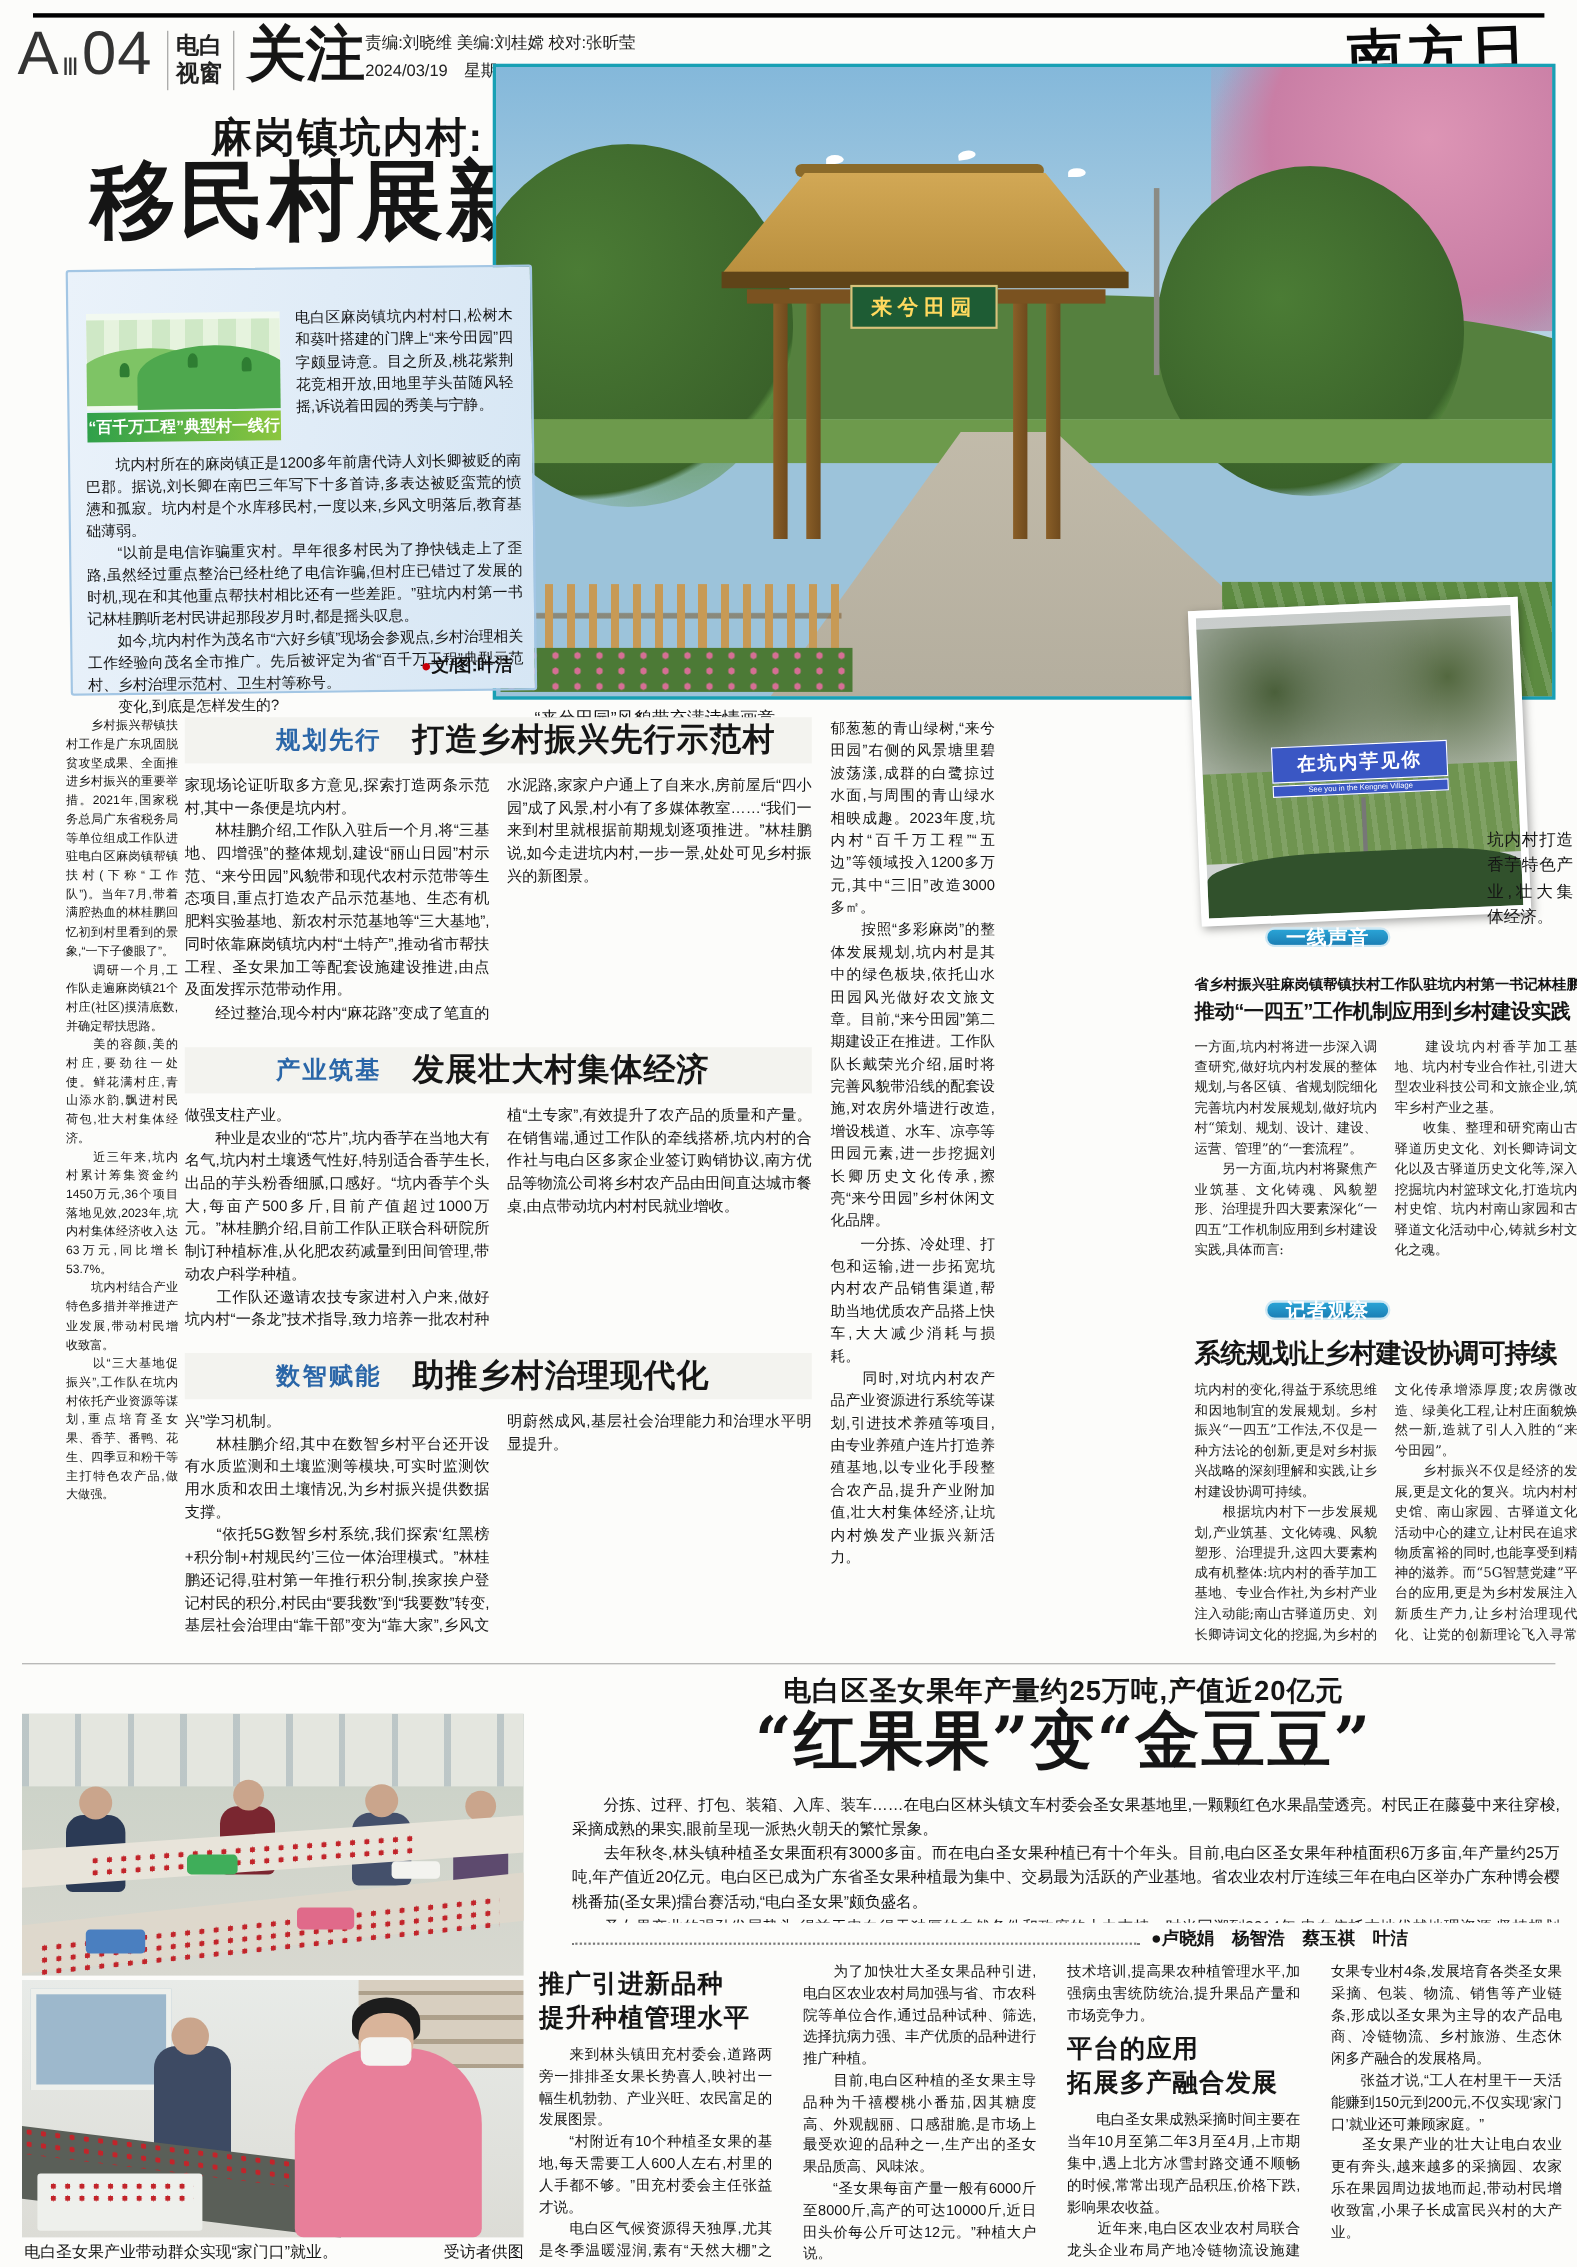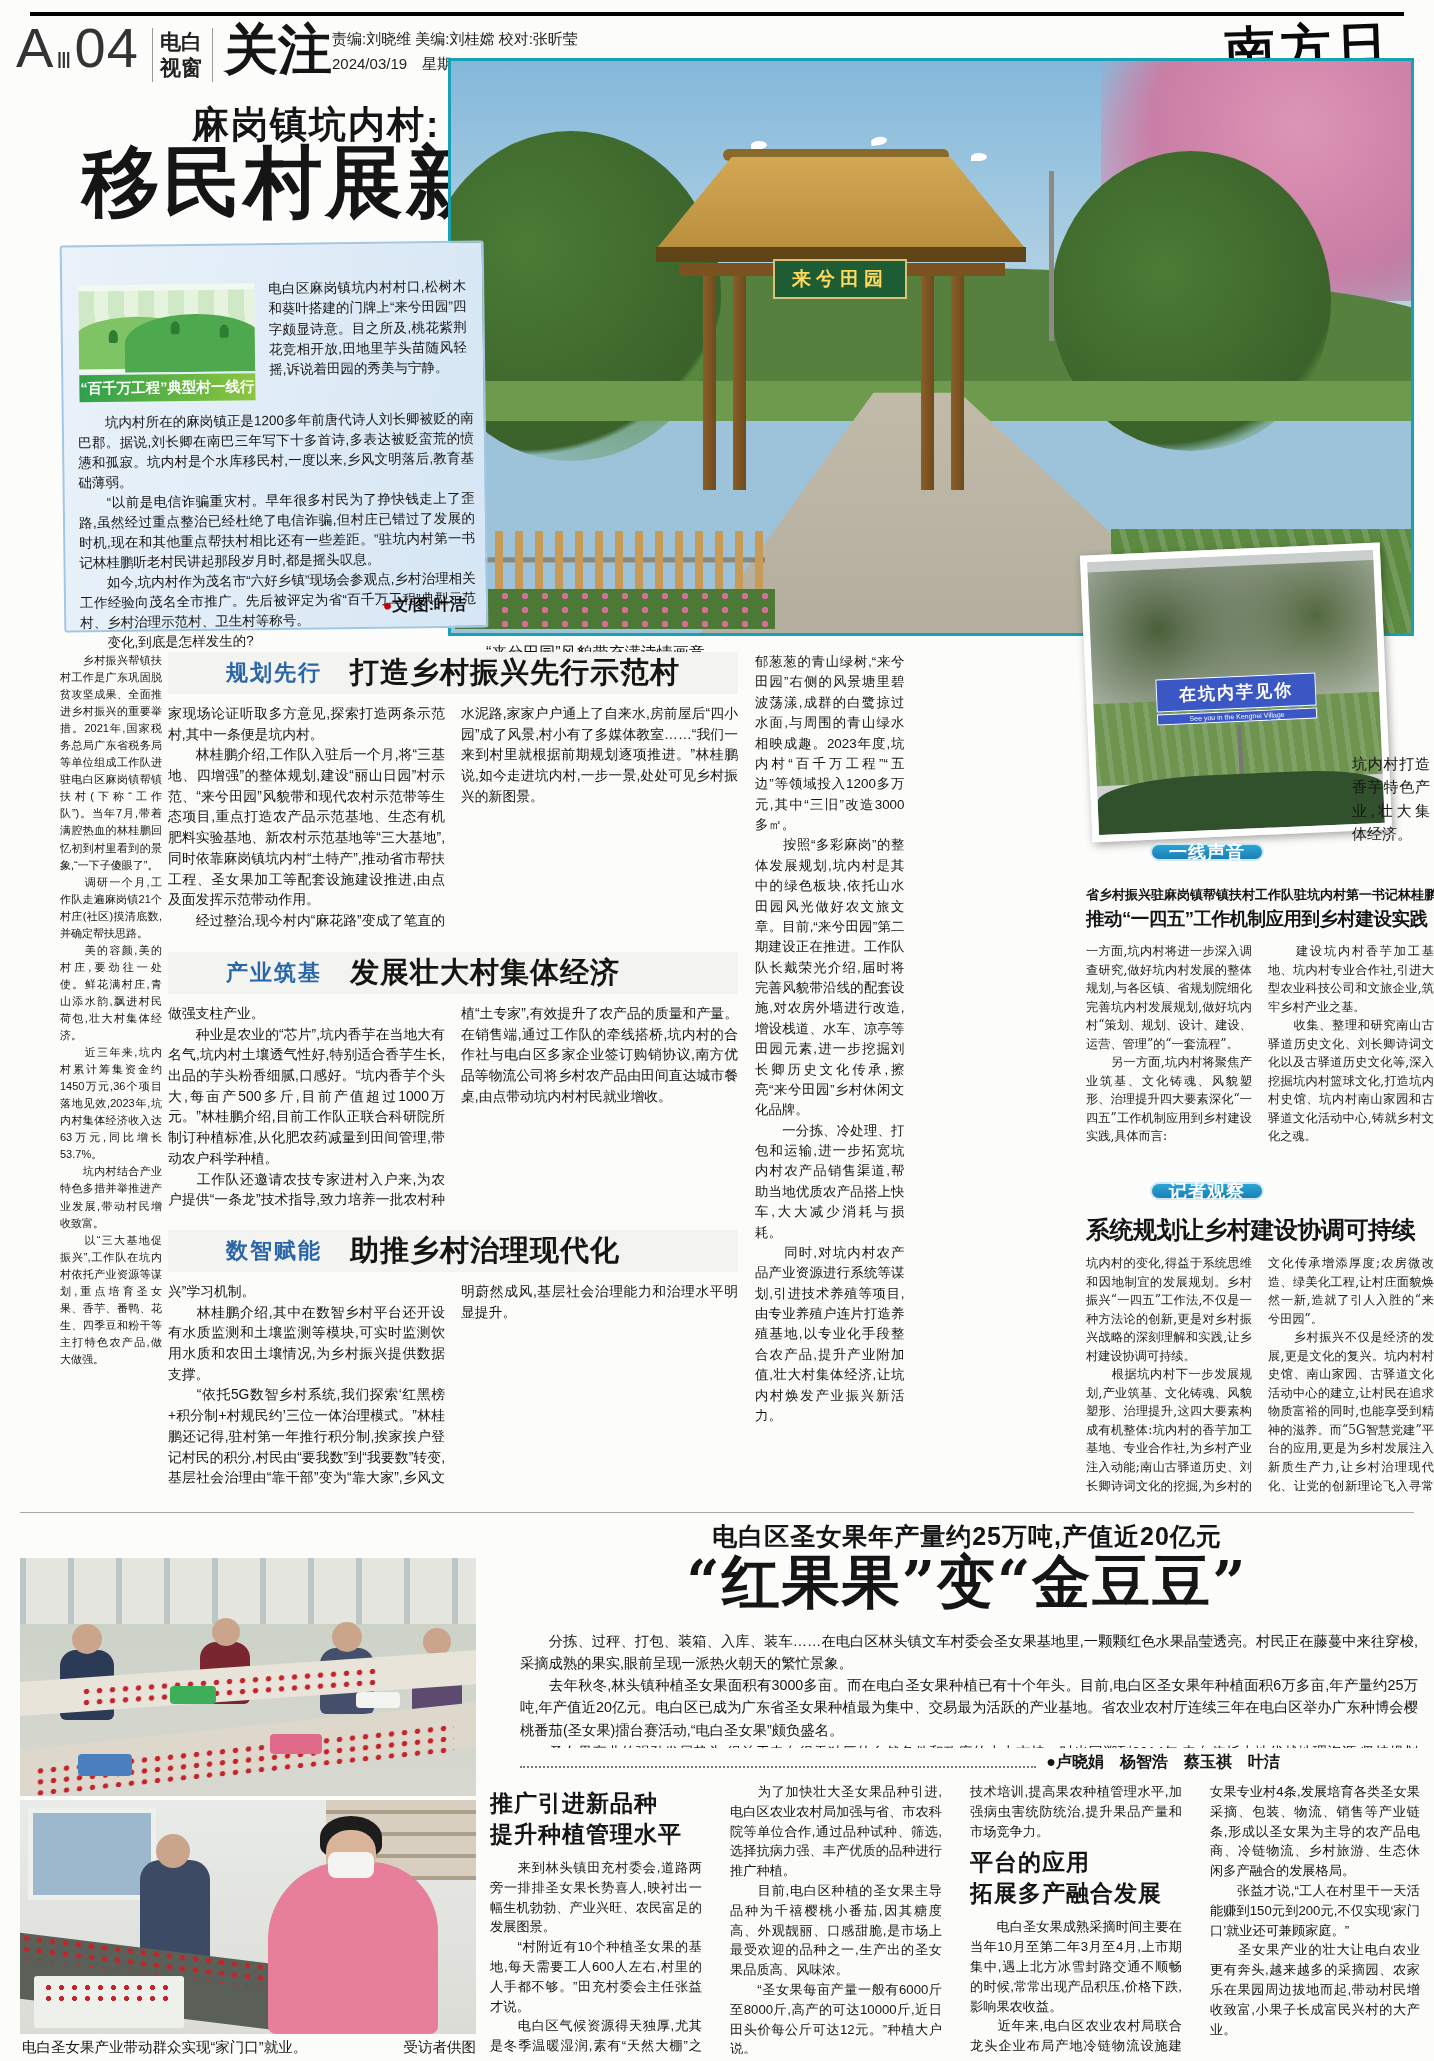--- a/index.html
+++ b/index.html
@@ -75,21 +75,21 @@
   #badge-label{position:absolute;left:16px;top:128px;width:176px;height:27px;
      background:linear-gradient(90deg,#2fa04a,#8cc63f);color:#fff;font-size:14.5px;font-weight:bold;
      display:flex;align-items:center;justify-content:center;}
   #intro-p1{position:absolute;left:206px;top:34px;width:198px;font-size:13.5px;line-height:1.5;}
   #intro-body{position:absolute;left:14px;top:166px;width:396px;font-size:13.5px;line-height:1.48;}
   #intro-byline{position:absolute;right:20px;bottom:10px;font-size:16px;font-weight:bold;color:#111;}
   .reddot{color:#c8000a;}
   
   #col-left{left:60px;top:652px;width:102px;height:852px;font-size:11px;line-height:1.55;overflow:hidden;}
   .shead{left:168px;width:570px;height:42px;background:#f3f3ef;display:flex;align-items:center;}
-  .shead .lbl{font-size:22px;font-weight:bold;color:#2a66a8;margin-left:58px;letter-spacing:2px;}
+  .shead .lbl{font-size:22px;font-weight:bold;color:#2a66a8;margin-left:83px;letter-spacing:2px;}
   .shead .ttl{font-size:29px;font-weight:900;margin-left:28px;letter-spacing:1px;}
   #s1-head{top:652px;} #s2-head{top:952px;} #s3-head{top:1230px;}
   .sbody{left:168px;width:570px;font-size:13.8px;line-height:1.5;}
   #s1-body{top:704px;height:240px;} #s2-body{top:1004px;height:220px;} #s3-body{top:1282px;height:220px;}
   #col-right{left:755px;top:652px;width:315px;height:852px;font-size:13.4px;line-height:1.52;}
   
   #photoC{left:1086px;top:549px;width:300px;height:287px;background:#cfd3d2;border:7px solid #fff;
      box-shadow:2px 3px 9px rgba(0,0,0,.35);transform:rotate(-2.5deg);overflow:hidden;box-sizing:border-box;}
   #photoC .sky{position:absolute;left:0;top:0;right:0;height:52%;background:linear-gradient(#c9cdcc,#d8dbd8);}
   #photoC .trees{position:absolute;left:-10px;top:10px;width:110%;height:55%;
@@ -250,21 +250,21 @@
   <div class="abs sbody cols2 flow" id="s1-body">家现场论证听取多方意见,探索打造两条示范村,其中一条便是坑内村。
 　　林桂鹏介绍,工作队入驻后一个月,将“三基地、四增强”的整体规划,建设“丽山日园”村示范、“来兮田园”风貌带和现代农村示范带等生态项目,重点打造农产品示范基地、生态有机肥料实验基地、新农村示范基地等“三大基地”,同时依靠麻岗镇坑内村“土特产”,推动省市帮扶工程、圣女果加工等配套设施建设推进,由点及面发挥示范带动作用。
 　　经过整治,现今村内“麻花路”变成了笔直的水泥路,家家户户通上了自来水,房前屋后“四小园”成了风景,村小有了多媒体教室……“我们一来到村里就根据前期规划逐项推进。”林桂鹏说,如今走进坑内村,一步一景,处处可见乡村振兴的新图景。</div>
 
   <div class="abs shead" id="s2-head">
     <span class="lbl">产业筑基</span>
     <span class="ttl">发展壮大村集体经济</span>
   </div>
   <div class="abs sbody cols2 flow" id="s2-body">做强支柱产业。
 　　种业是农业的“芯片”,坑内香芋在当地大有名气,坑内村土壤透气性好,特别适合香芋生长,出品的芋头粉香细腻,口感好。“坑内香芋个头大,每亩产500多斤,目前产值超过1000万元。”林桂鹏介绍,目前工作队正联合科研院所制订种植标准,从化肥农药减量到田间管理,带动农户科学种植。
-　　工作队还邀请农技专家进村入户来,为农户提供“一条龙”技术指导,致力培养一批农村种植“土专家”,有效提升了农产品的质量和产量。在销售端,通过工作队的牵线搭桥,坑内村的合作社与电白区多家企业签订购销协议,南方优品等物流公司将乡村农产品由田间直达城市餐桌,由点带动坑内村村民就业增收。</div>
+　　工作队还邀请农技专家进村入户来,做好坑内村“一条龙”技术指导,致力培养一批农村种植“土专家”,有效提升了农产品的质量和产量。在销售端,通过工作队的牵线搭桥,坑内村的合作社与电白区多家企业签订购销协议,南方优品等物流公司将乡村农产品由田间直达城市餐桌,由点带动坑内村村民就业增收。</div>
 
   <div class="abs shead" id="s3-head">
     <span class="lbl">数智赋能</span>
     <span class="ttl">助推乡村治理现代化</span>
   </div>
   <div class="abs sbody cols2 flow" id="s3-body">兴”学习机制。
 　　林桂鹏介绍,其中在数智乡村平台还开设有水质监测和土壤监测等模块,可实时监测饮用水质和农田土壤情况,为乡村振兴提供数据支撑。
 　　“依托5G数智乡村系统,我们探索‘红黑榜+积分制+村规民约’三位一体治理模式。”林桂鹏还记得,驻村第一年推行积分制,挨家挨户登记村民的积分,村民由“要我数”到“我要数”转变,基层社会治理由“靠干部”变为“靠大家”,乡风文明蔚然成风,基层社会治理能力和治理水平明显提升。</div>
 
   <div class="abs cols2 flow" id="col-right">郁葱葱的青山绿树,“来兮田园”右侧的风景塘里碧波荡漾,成群的白鹭掠过水面,与周围的青山绿水相映成趣。2023年度,坑内村“百千万工程”“五边”等领域投入1200多万元,其中“三旧”改造3000多㎡。

